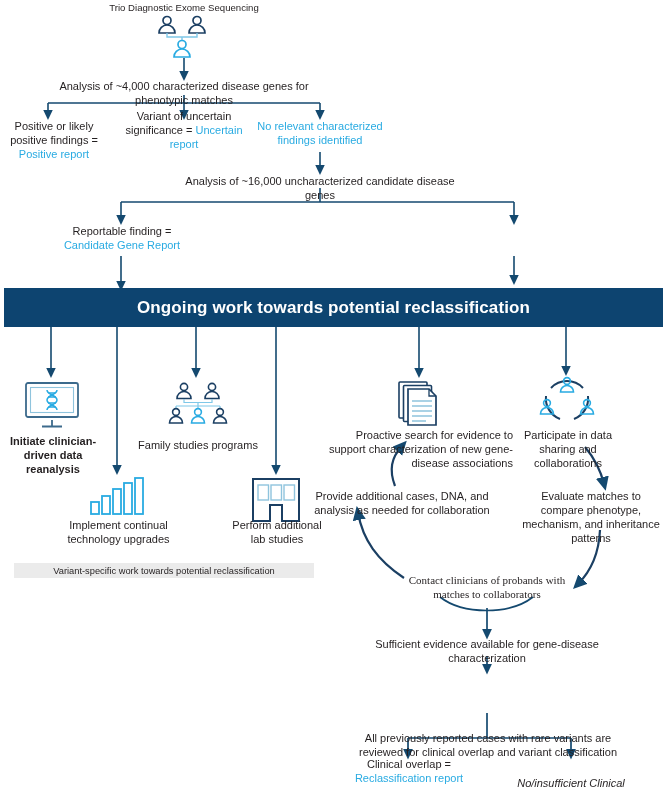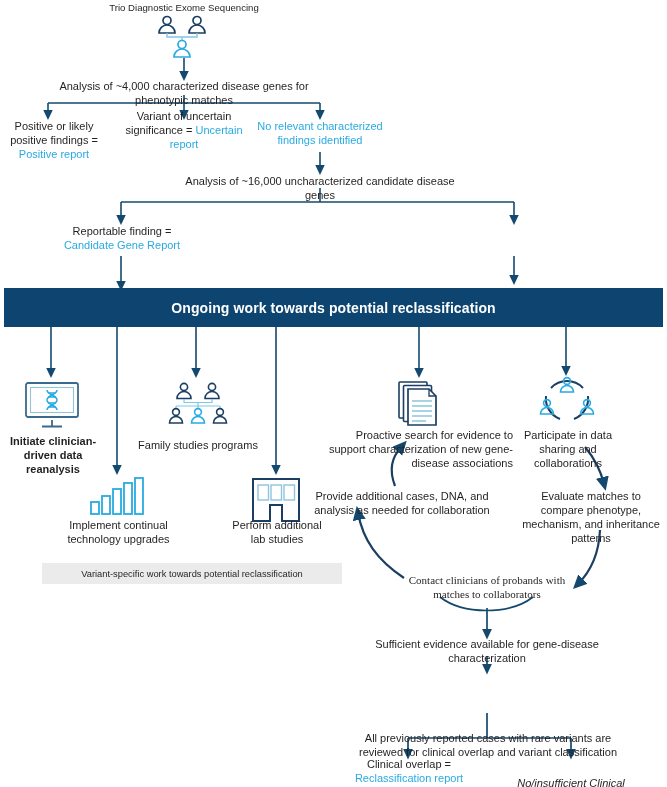--- a/index.html
+++ b/index.html
@@ -10,21 +10,21 @@
   }
   #canvas{position:absolute;left:0;top:0;width:667px;height:787px;}
   svg.lines{position:absolute;left:0;top:0;width:667px;height:787px;pointer-events:none;}
   .lbl{
     position:absolute;text-align:center;line-height:1.28;
     font-size:11px;color:#231f20;
   }
   .accent{color:#29abe2;}
   .navy-band{
     position:absolute;background:#0d4470;color:#ffffff;
-    font-weight:bold;font-size:14px;display:flex;
+    font-weight:bold;font-size:17px;display:flex;
     align-items:center;justify-content:center;letter-spacing:.1px;
   }
   .gray-band{
     position:absolute;background:#ebebeb;color:#231f20;
     font-size:9.3px;display:flex;align-items:center;justify-content:center;
   }
   .icon{position:absolute;}
   .ttl{position:absolute;text-align:center;font-size:9.6px;color:#231f20;}
 </style>
 </head>
@@ -227,21 +227,21 @@
         <path d="M42.5,40 a6.5,6.5 0 0 1 13,0 z"></path>
       </g>
     </svg>
   </div>
   <div class="lbl" style="left:508px;top:428px;width:120px;">Participate in data sharing and collaborations</div>
 
   <div class="lbl" style="left:308px;top:489px;width:188px;">Provide additional cases, DNA, and analysis as needed for collaboration</div>
   <div class="lbl" style="left:519px;top:489px;width:144px;">Evaluate matches to compare phenotype, mechanism, and inheritance patterns</div>
   <div class="lbl" style="left:396px;top:573px;width:182px;font-family:Liberation Serif, serif;">Contact clinicians of probands with matches to collaborators</div>
 
-  <div class="gray-band" style="left:14px;top:563px;width:300px;height:21px;margin-left:28px;">Variant-specific work towards potential reclassification</div>
+  <div class="gray-band" style="left:14px;top:563px;width:300px;height:15px;">Variant-specific work towards potential reclassification</div>
 
   <div class="lbl" style="left:352px;top:637px;width:270px;">Sufficient evidence available for gene-disease characterization</div>
   <div class="lbl" style="left:359px;top:690px;width:258px;margin-top:41px;">All previously reported cases with rare variants are reviewed for clinical overlap and variant classification</div>
 
   <div class="lbl" style="left:344px;top:757px;width:130px;">
     <span>Clinical overlap = </span><br>
     <span class="accent">Reclassification report issued</span>
   </div>
   <div class="lbl" style="left:505px;top:776px;width:132px;font-style:italic;">No/insufficient Clinical overlap = no report issued</div>
 

